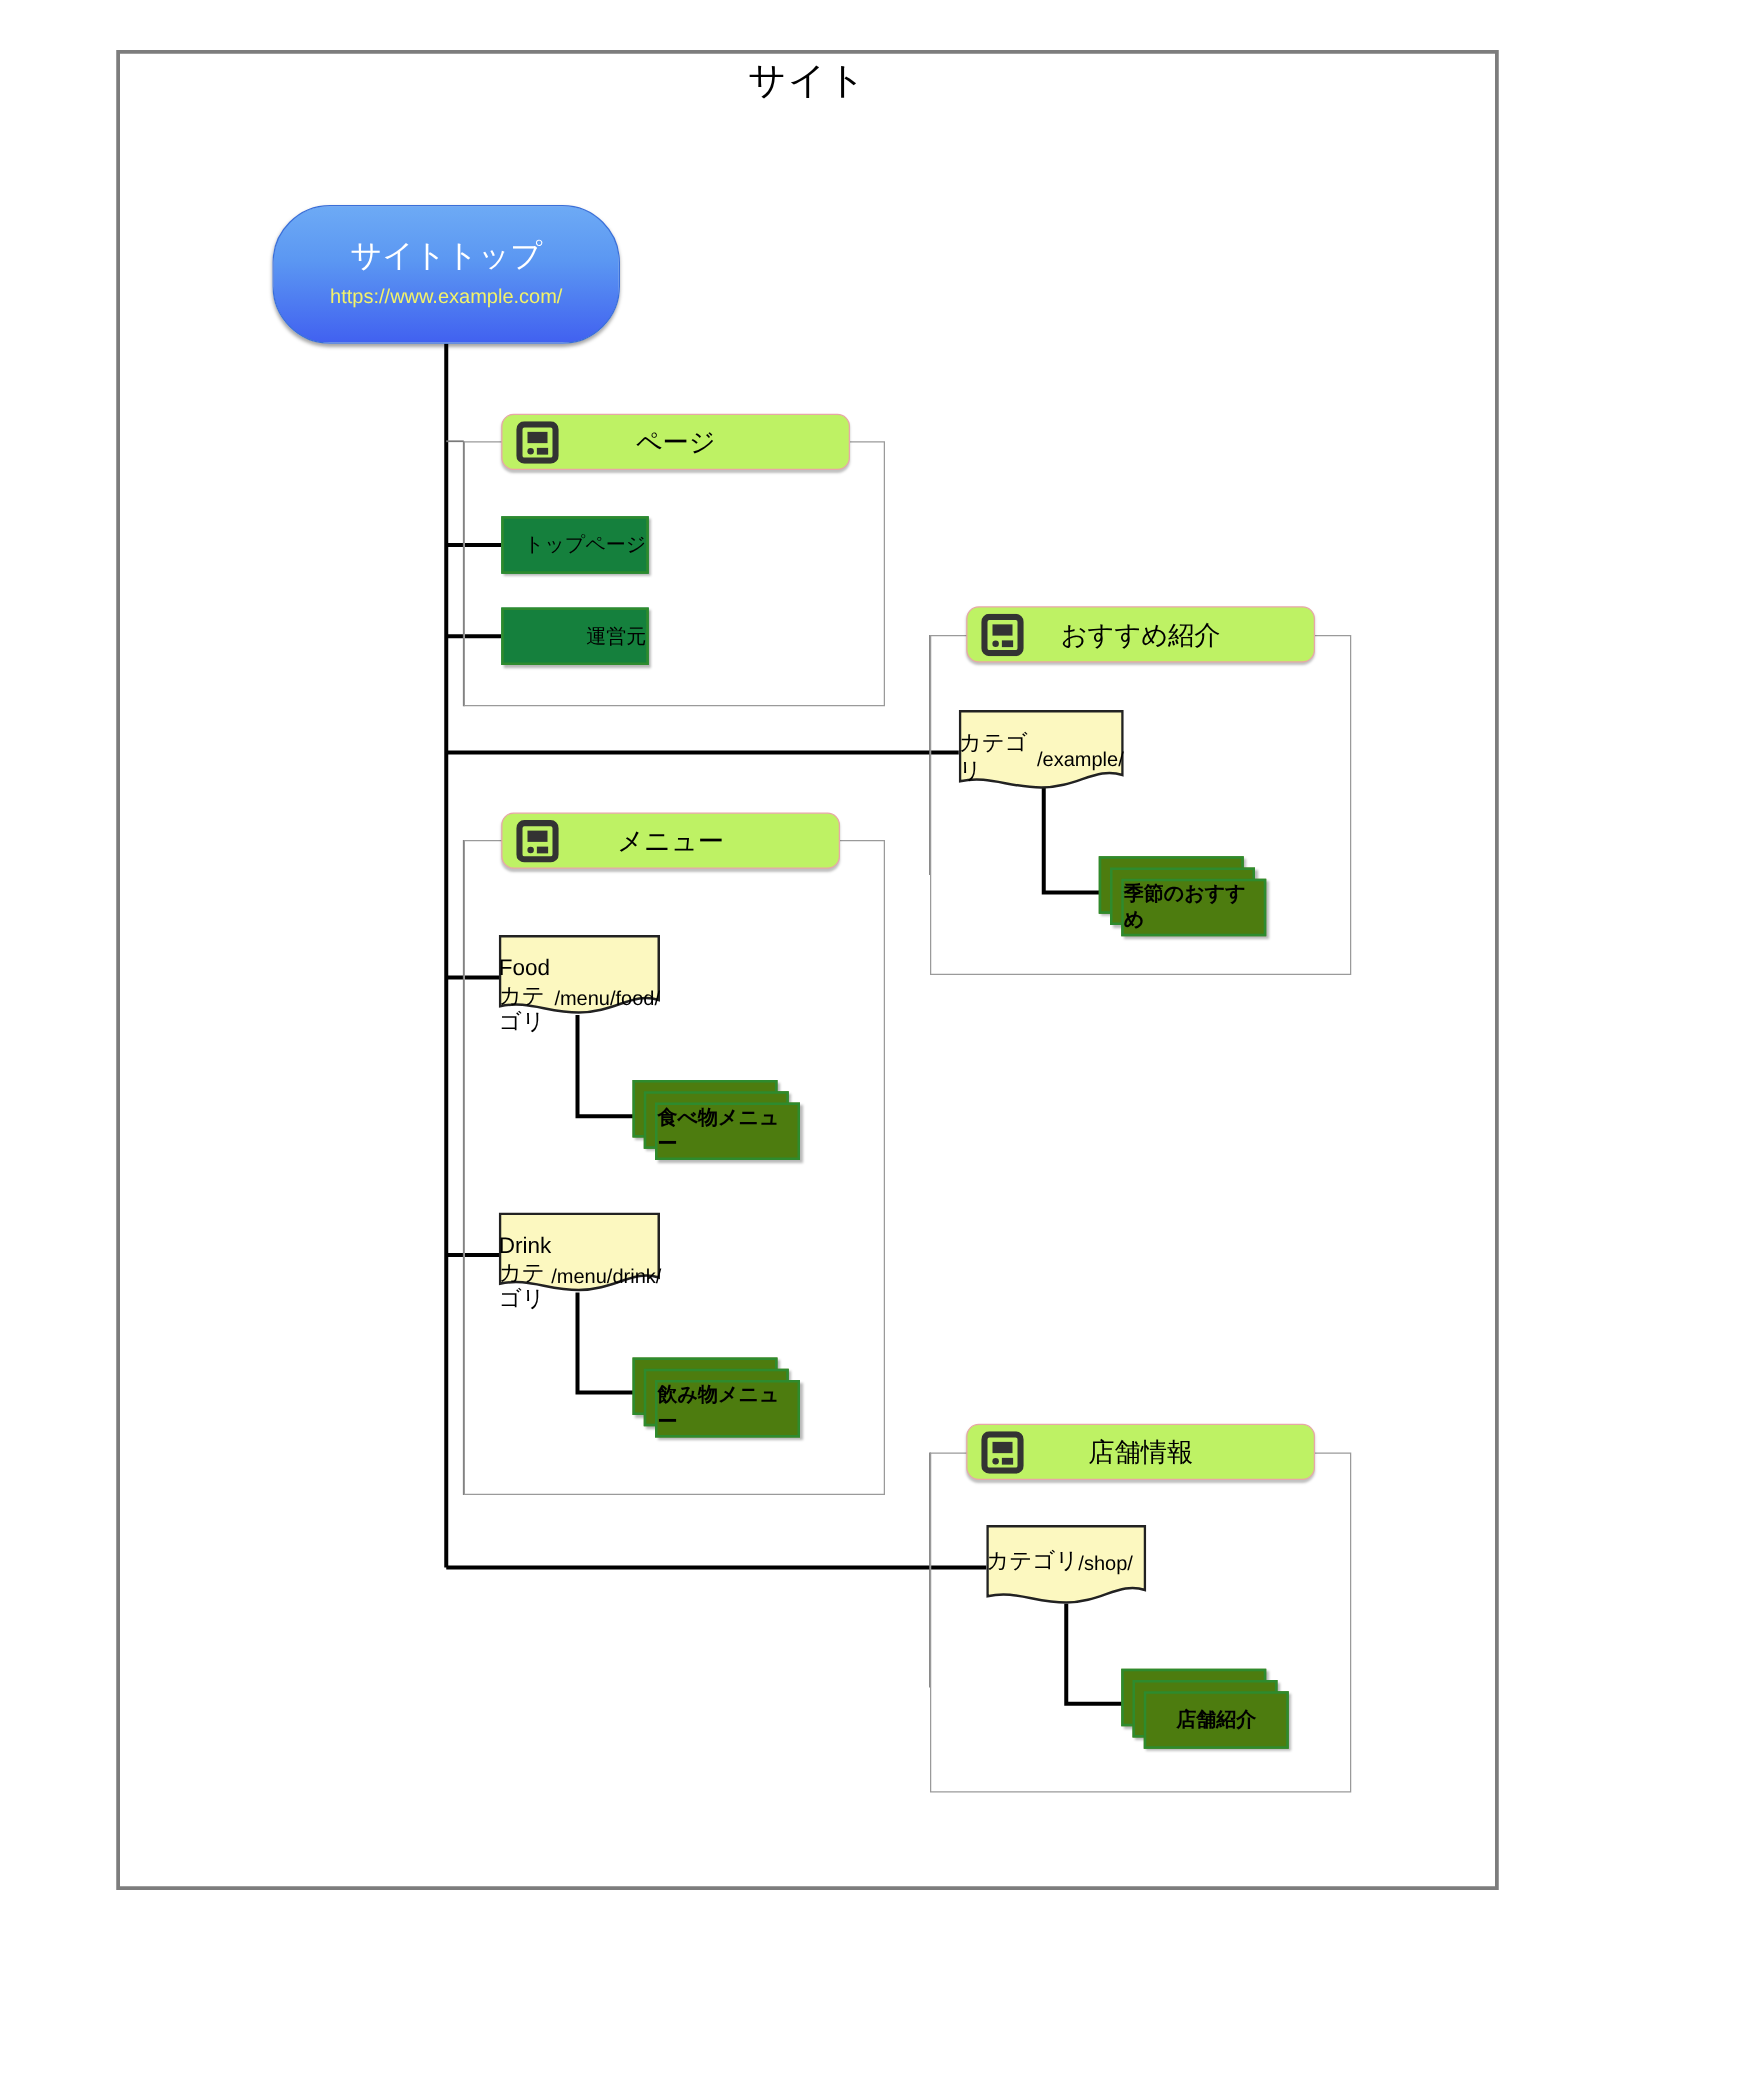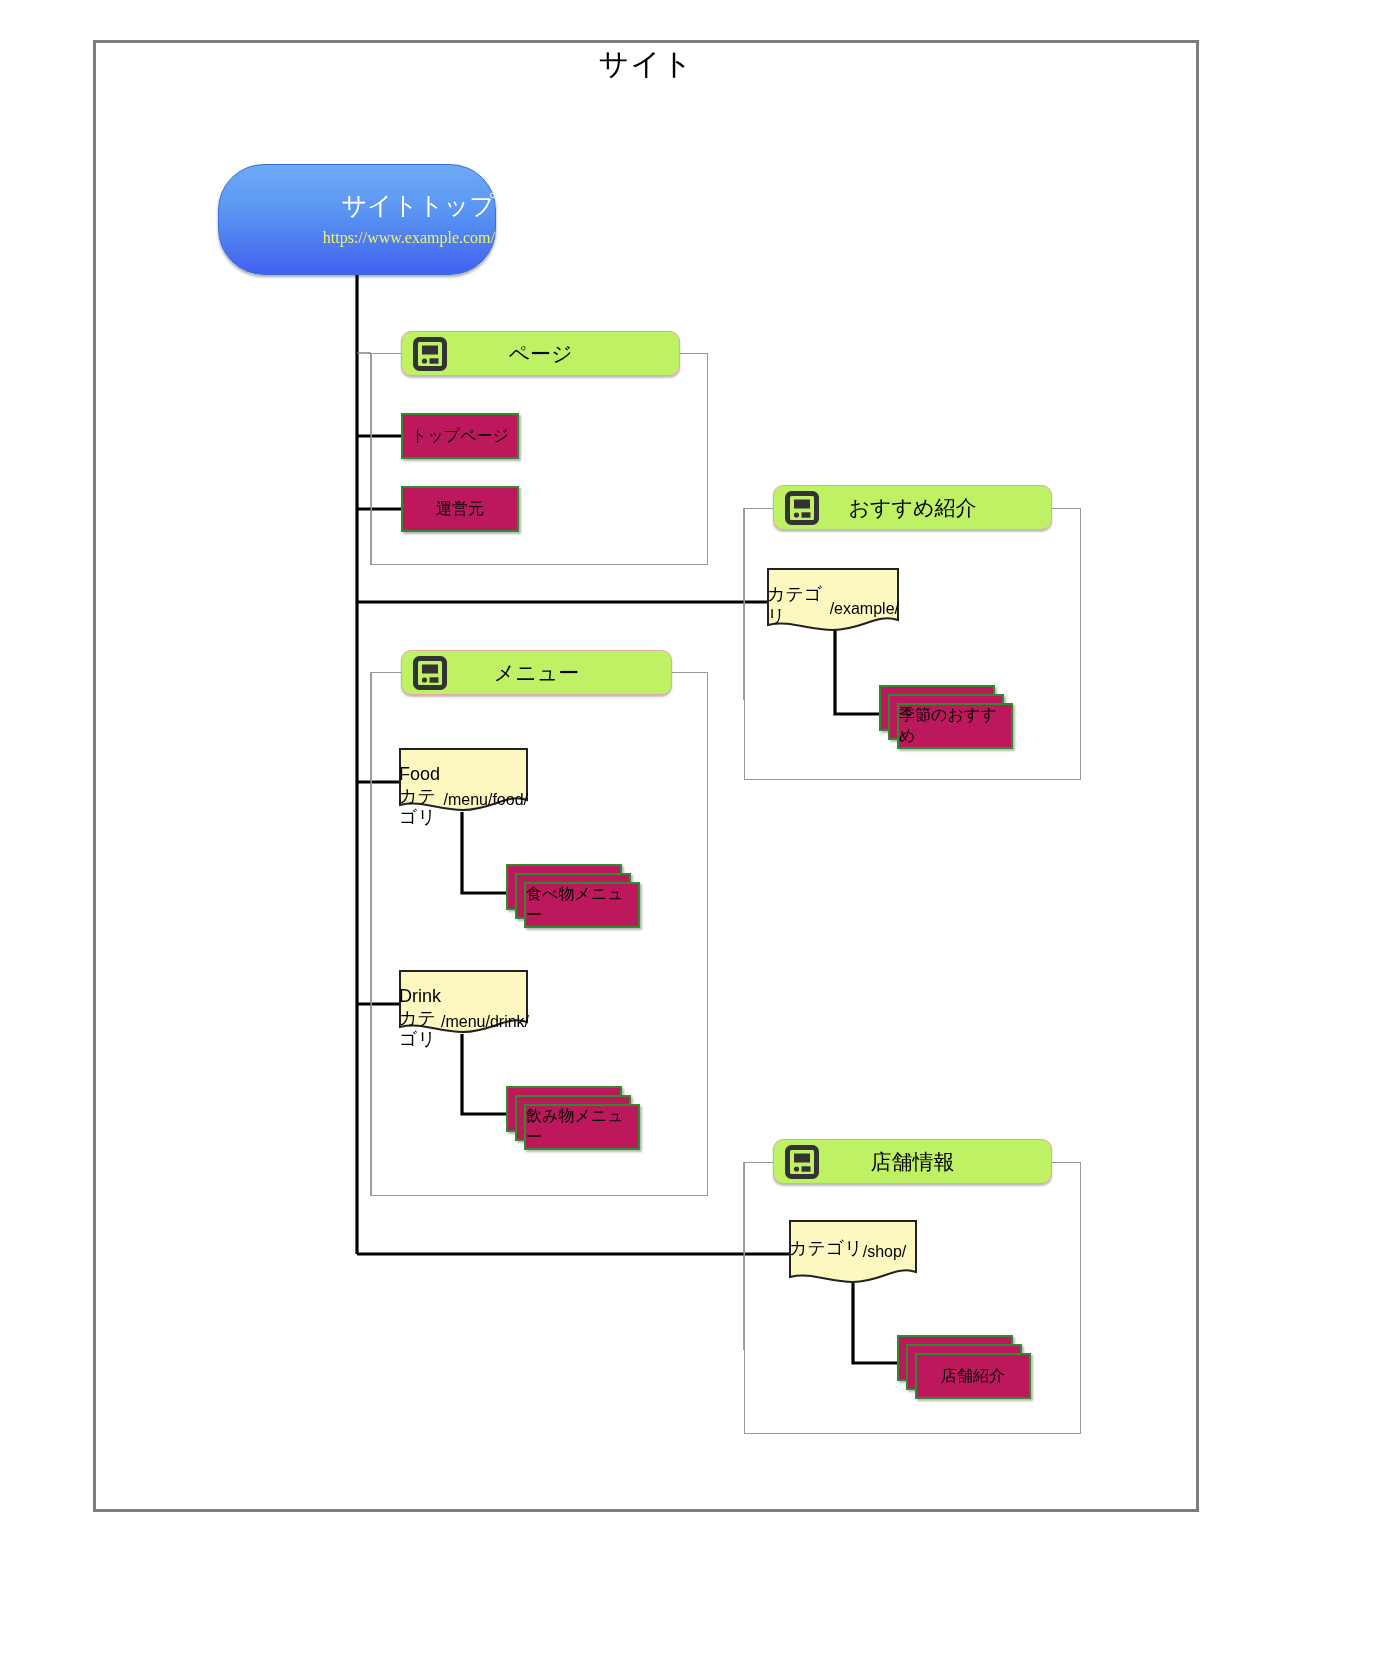--- a/index.html
+++ b/index.html
@@ -24,23 +24,22 @@
   
   svg.links{position:absolute;left:0;top:0;width:1390px;height:1680px;}
 
   
   .site-top{
     position:absolute;left:218px;top:164px;width:278px;height:111px;
     border-radius:46px;
     background:linear-gradient(180deg,#6daaf5 0%,#5b97f2 40%,#4161f0 100%);
     border:1px solid #3a6fd8;
     box-shadow:0 2px 3px rgba(0,0,0,.35);
-    display:flex;flex-direction:column;align-items:flex-end;justify-content:center;
+    display:flex;flex-direction:column;align-items:center;justify-content:center;
     box-sizing:border-box;
-    font-family:Liberation Serif, serif;
   }
   .site-top .st-title{color:#ffffff;font-size:25px;line-height:1.1;}
   .site-top .st-url{color:#f2f26a;font-size:16px;margin-top:9px;}
 
   
   .group-box{
     position:absolute;border:1px solid #9a9a9a;background:transparent;
     box-sizing:border-box;
   }
   
@@ -53,43 +52,43 @@
   .group-head .gh-icon{
     width:34px;height:34px;margin-left:11px;flex:0 0 auto;
   }
   .group-head .gh-label{
     flex:1 1 auto;text-align:center;font-size:21px;color:#000;
     margin-right:45px;
   }
 
   
   .page-box{
-    position:absolute;background:#be185d;border:2px solid #2e8b2e;
+    position:absolute;background:#15803d;border:2px solid #2e8b2e;
     box-shadow:2px 2px 2px rgba(0,0,0,.3);
-    display:flex;align-items:center;justify-content:center;
+    display:flex;align-items:center;justify-content:flex-end;
     font-size:16px;color:#000;box-sizing:border-box;
   }
 
   
   .note{
     position:absolute;
   }
   .note .note-text{
     position:absolute;left:0;top:0;width:100%;
     display:flex;flex-direction:row;align-items:center;
     padding-top:16px;box-sizing:border-box;
   }
   .note .n-title{font-size:18px;color:#000;line-height:1.2;}
   .note .n-path{font-size:16px;color:#000;margin-top:7px;}
 
   
   .stack{position:absolute;}
   .stack .layer{
-    position:absolute;background:#be185d;border:2px solid #2e8b2e;
-    box-sizing:border-box;box-shadow:2px 2px 2px rgba(0,0,0,.28);
+    position:absolute;background:#4d7c0f;border:2px solid #2e8b2e;
+    box-sizing:border-box;box-shadow:2px 2px 2px rgba(0,0,0,.28);font-weight:bold;
   }
   .stack .layer.top{
     display:flex;align-items:center;justify-content:center;
     font-size:16px;color:#000;
   }
 </style>
 </head>
 <body>
 
 <div id="canvas">

